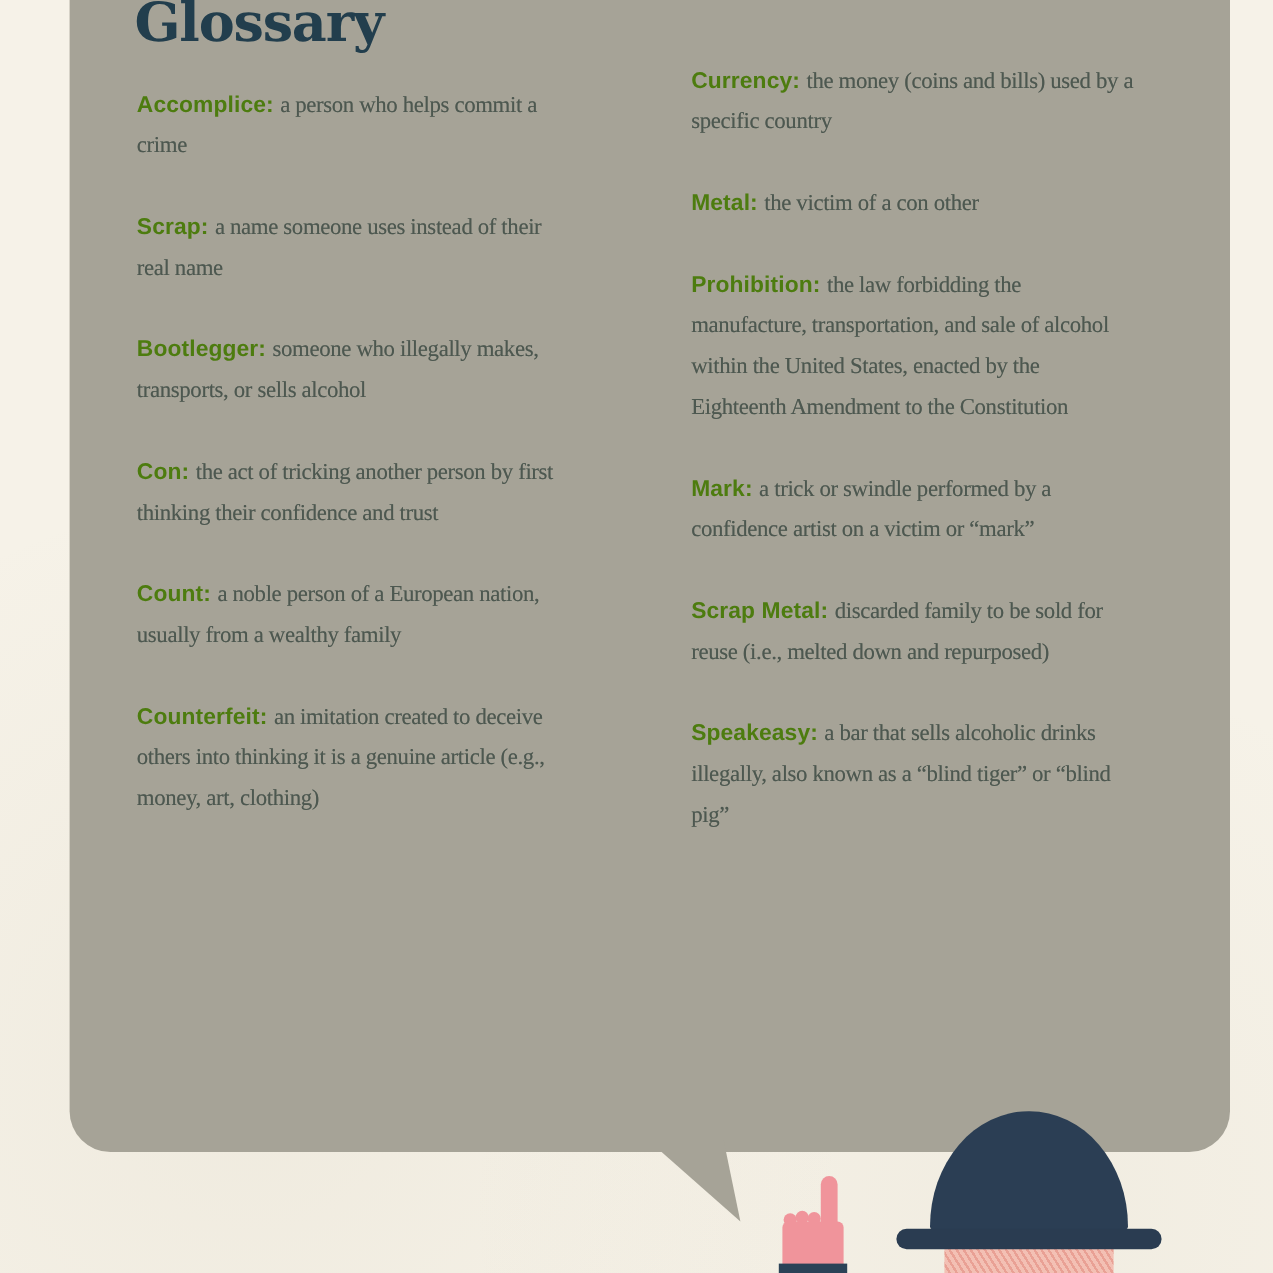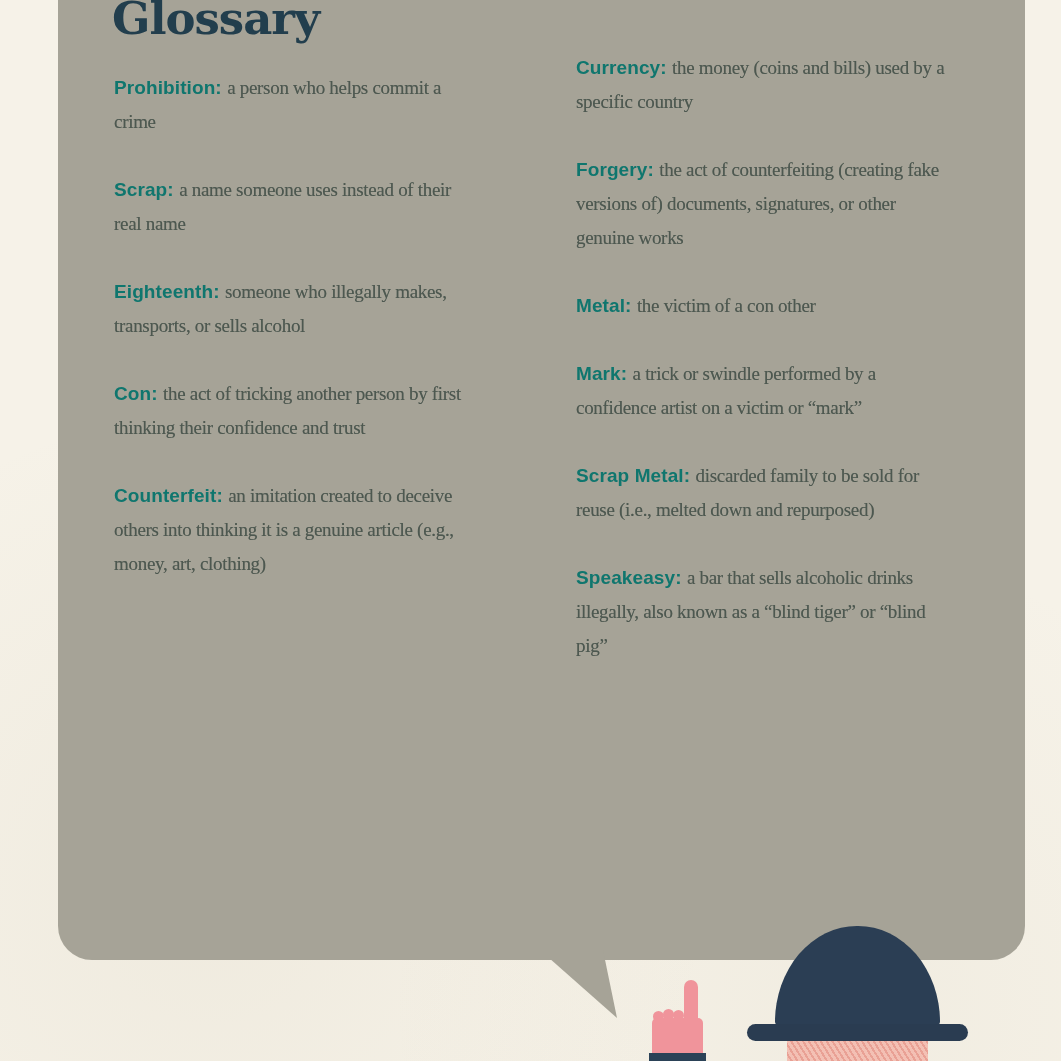--- a/index.html
+++ b/index.html
@@ -20,21 +20,21 @@
     position:absolute; left:112px; top:-6px;
     font-family:"DejaVu Serif", serif; font-weight:bold;
     font-size:45px; letter-spacing:-1px; color:#223e4d; line-height:1.1;
   }
   .col{ position:absolute; }
   .col1{ left:114px; top:71px;  width:368px; }
   .col2{ left:576px; top:51px;  width:374px; }
   .entry{ margin-bottom:34px; line-height:33px; }
   .term{
     font-family:"Liberation Sans", sans-serif; font-weight:bold;
-    font-size:19px; color:#0f766e; letter-spacing:0.1px;
+    font-size:19px; color:#4d7c0f; letter-spacing:0.1px;
   }
   .def{
     font-family:"Liberation Serif", serif;
     font-size:19px; color:#4d5850; letter-spacing:-0.3px;
     text-shadow:0 0 0.5px rgba(77,88,80,0.55);
   }
   
   .hand-finger{
     position:absolute; left:684px; top:980px; width:14px; height:44px;
     background:#f0949b; border-radius:7px 7px 0 0;
@@ -73,30 +73,31 @@
 <body>
 
 <div class="bubble"></div>
 <svg class="tail" viewBox="0 0 1061 1061" xmlns="http://www.w3.org/2000/svg">
   <polygon points="540,950 603,950 617,1018" fill="#a6a397"></polygon>
 </svg>
 
 <div class="page-title">Glossary</div>
 
 <div class="col col1">
-    <div class="entry"><span class="term">Prohibition: </span><span class="def">a person who helps commit a crime</span></div>
+    <div class="entry"><span class="term">Accomplice: </span><span class="def">a person who helps commit a crime</span></div>
     <div class="entry"><span class="term">Scrap: </span><span class="def">a name someone uses instead of their real name</span></div>
-    <div class="entry"><span class="term">Eighteenth: </span><span class="def">someone who illegally makes, transports, or sells alcohol</span></div>
+    <div class="entry"><span class="term">Bootlegger: </span><span class="def">someone who illegally makes, transports, or sells alcohol</span></div>
     <div class="entry"><span class="term">Con: </span><span class="def">the act of tricking another person by first thinking their confidence and trust</span></div>
+    <div class="entry"><span class="term">Count: </span><span class="def">a noble person of a European nation, usually from a wealthy family</span></div>
     <div class="entry"><span class="term">Counterfeit: </span><span class="def">an imitation created to deceive others into thinking it is a genuine article (e.g., money, art, clothing)</span></div>
   </div>
 <div class="col col2">
     <div class="entry"><span class="term">Currency: </span><span class="def">the money (coins and bills) used by a specific country</span></div>
-    <div class="entry"><span class="term">Forgery: </span><span class="def">the act of counterfeiting (creating fake versions of) documents, signatures, or other genuine works</span></div>
     <div class="entry"><span class="term">Metal: </span><span class="def">the victim of a con other</span></div>
+    <div class="entry"><span class="term">Prohibition: </span><span class="def">the law forbidding the manufacture, transportation, and sale of alcohol within the United States, enacted by the Eighteenth Amendment to the Constitution</span></div>
     <div class="entry"><span class="term">Mark: </span><span class="def">a trick or swindle performed by a confidence artist on a victim or “mark”</span></div>
     <div class="entry"><span class="term">Scrap Metal: </span><span class="def">discarded family to be sold for reuse (i.e., melted down and repurposed)</span></div>
     <div class="entry"><span class="term">Speakeasy: </span><span class="def">a bar that sells alcoholic drinks illegally, also known as a “blind tiger” or “blind pig”</span></div>
   </div>
 
 <div class="knuckle k1"></div>
 <div class="knuckle k2"></div>
 <div class="knuckle k3"></div>
 <div class="hand-finger"></div>
 <div class="hand-fist"></div>

